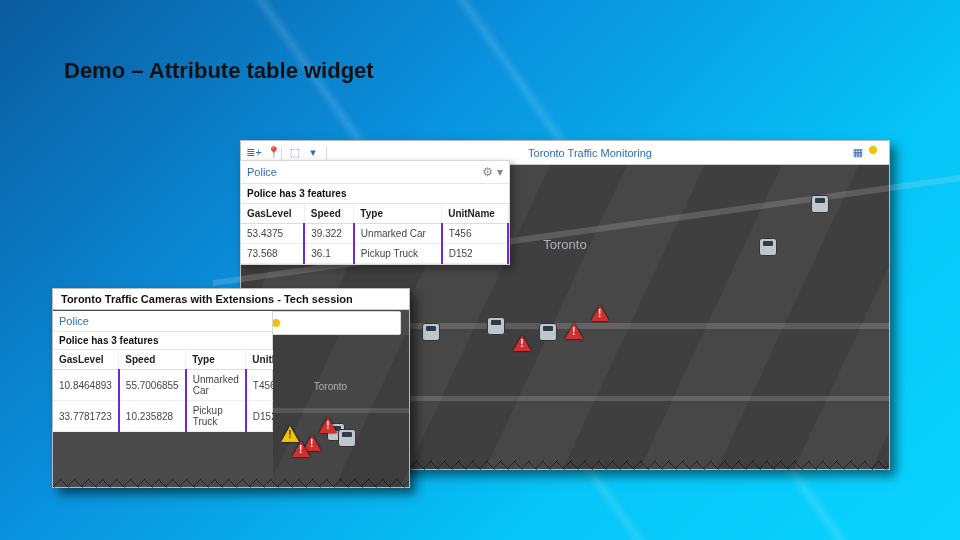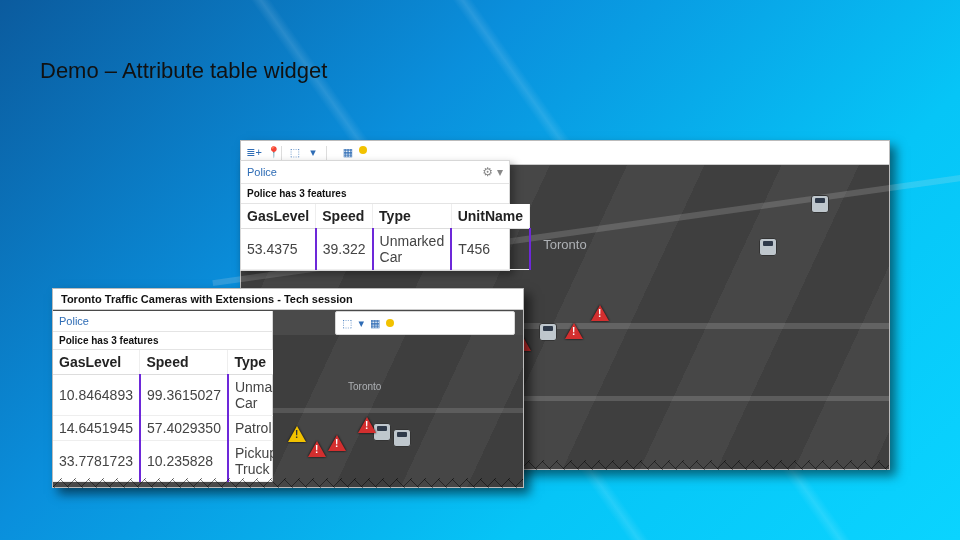--- a/index.html
+++ b/index.html
@@ -12,22 +12,22 @@
   }
   
   body::before {
     content:""; position:absolute; left:-200px; top:-200px; right:-200px; bottom:-200px;
     background:
       linear-gradient(55deg, rgba(255,255,255,0) 48%, rgba(255,255,255,0.12) 48.5%, rgba(255,255,255,0) 49%),
       linear-gradient(55deg, rgba(255,255,255,0) 58%, rgba(255,255,255,0.12) 58.5%, rgba(255,255,255,0) 59%);
     pointer-events:none;
   }
   .slide-title {
-    position:absolute; top:58px; left:40px;
-    font-size:22px; font-weight:400; color:#111;
+    position:absolute; top:58px; left:64px;
+    font-size:22px; font-weight:700; color:#111;
   }
 
   
   .map-window {
     position:absolute; top:140px; left:240px; width:650px; height:330px;
     background:#4a4a4a; border:1px solid #bbb; box-shadow:6px 6px 10px rgba(0,0,0,0.5);
   }
   .map-window .titlebar {
     height:24px; background:#fff; border-bottom:1px solid #ccc;
     display:flex; align-items:center; font-size:11px; color:#2e6cb5;
@@ -73,27 +73,27 @@
     background:#fff; border:1px solid #d7d7d7; box-shadow:4px 4px 8px rgba(0,0,0,0.35);
     font-size:10px;
   }
   .attr-panel .hdr {
     display:flex; align-items:center; padding:4px 6px; border-bottom:1px solid #e4e4e4;
     color:#2e6cb5; font-size:11px;
   }
   .attr-panel .hdr .sp { flex:1; }
   .attr-panel .hdr .gear { color:#888; font-size:12px; }
   .attr-panel .sub { padding:4px 6px; font-weight:700; color:#111; border-bottom:1px solid #e4e4e4;}
-  table.tbl { width:100%; border-collapse:collapse; font-size:14px; }
+  table.tbl { width:100%; border-collapse:collapse; font-size:10px; }
   table.tbl th { text-align:left; font-weight:700; padding:4px 6px; border-bottom:1px solid #ddd; border-right:1px solid #eee; background:#fff;}
   table.tbl td { padding:4px 6px; border-bottom:1px solid #eee; border-right:2px solid #6d28d9; color:#444;}
 
   
   .variant-window {
-    position:absolute; top:288px; left:52px; width:472px; height:200px;
+    position:absolute; top:288px; left:52px; width:358px; height:200px;
     background:#4a4a4a; border:1px solid #bbb; box-shadow:6px 6px 10px rgba(0,0,0,0.55);
   }
   .variant-window .vtitle {
     background:#fff; color:#111; font-size:11px; font-weight:600;
     padding:4px 8px; border-bottom:1px solid #ccc;
   }
   .variant-window .toolrow {
     position:absolute; top:22px; right:8px; width:180px; height:24px;
     background:#fff; border:1px solid #d7d7d7; border-radius:2px;
     display:flex; align-items:center; gap:6px; padding:0 6px; font-size:11px; color:#2e6cb5;
@@ -131,20 +131,21 @@
 <div class="map-window">
   <div class="titlebar">
     <div class="tb-left">
       <span class="tb-icon">≣+</span>
       <span class="tb-icon">📍</span>
     </div>
     <div class="tb-toolset">
       <span class="tb-icon">⬚</span>
       <span class="tb-icon">▾</span>
     </div>
+    <div class="tb-center">Toronto Traffic Monitoring</div>
     <div class="tb-toolset" style="border:none;margin:0;">
       <span class="tb-icon">▦</span>
       <span class="tb-icon" style="width:8px;height:8px;background:#f2c200;border-radius:50%;"></span>
     </div>
   </div>
   <div class="map-canvas">
     <div class="road d1"></div>
     <div class="road h1"></div>
     <div class="road h2"></div>
     <div class="city-label">Toronto</div>
@@ -186,20 +187,26 @@
       <th>UnitName</th>
     </tr>
       </thead>
     <tbody>
       <tr>
         <td>53.4375</td>
         <td>39.322</td>
         <td>Unmarked Car</td>
         <td>T456</td>
       </tr>
+      <tr>
+        <td>73.568</td>
+        <td>36.1</td>
+        <td>Pickup Truck</td>
+        <td>D152</td>
+      </tr>
     </tbody>
   </table>
 </div>
 
 <div class="variant-window">
   <div class="vtitle">Toronto Traffic Cameras with Extensions - Tech session</div>
 
   <div class="toolrow">
     <span>⬚</span>
     <span>▾</span>
@@ -215,29 +222,23 @@
           <tr>
         <th>GasLevel</th>
         <th>Speed</th>
         <th>Type</th>
         <th>UnitName</th>
       </tr>
         </thead>
       <tbody>
         <tr>
           <td>10.8464893</td>
-          <td>99.3615027</td>
+          <td>55.7006855</td>
           <td>Unmarked Car</td>
           <td>T456</td>
-        </tr>
-        <tr>
-          <td>14.6451945</td>
-          <td>57.4029350</td>
-          <td>Patrol</td>
-          <td>D143</td>
         </tr>
         <tr>
           <td>33.7781723</td>
           <td>10.235828</td>
           <td>Pickup Truck</td>
           <td>D152</td>
         </tr>
       </tbody>
     </table>
   </div>

